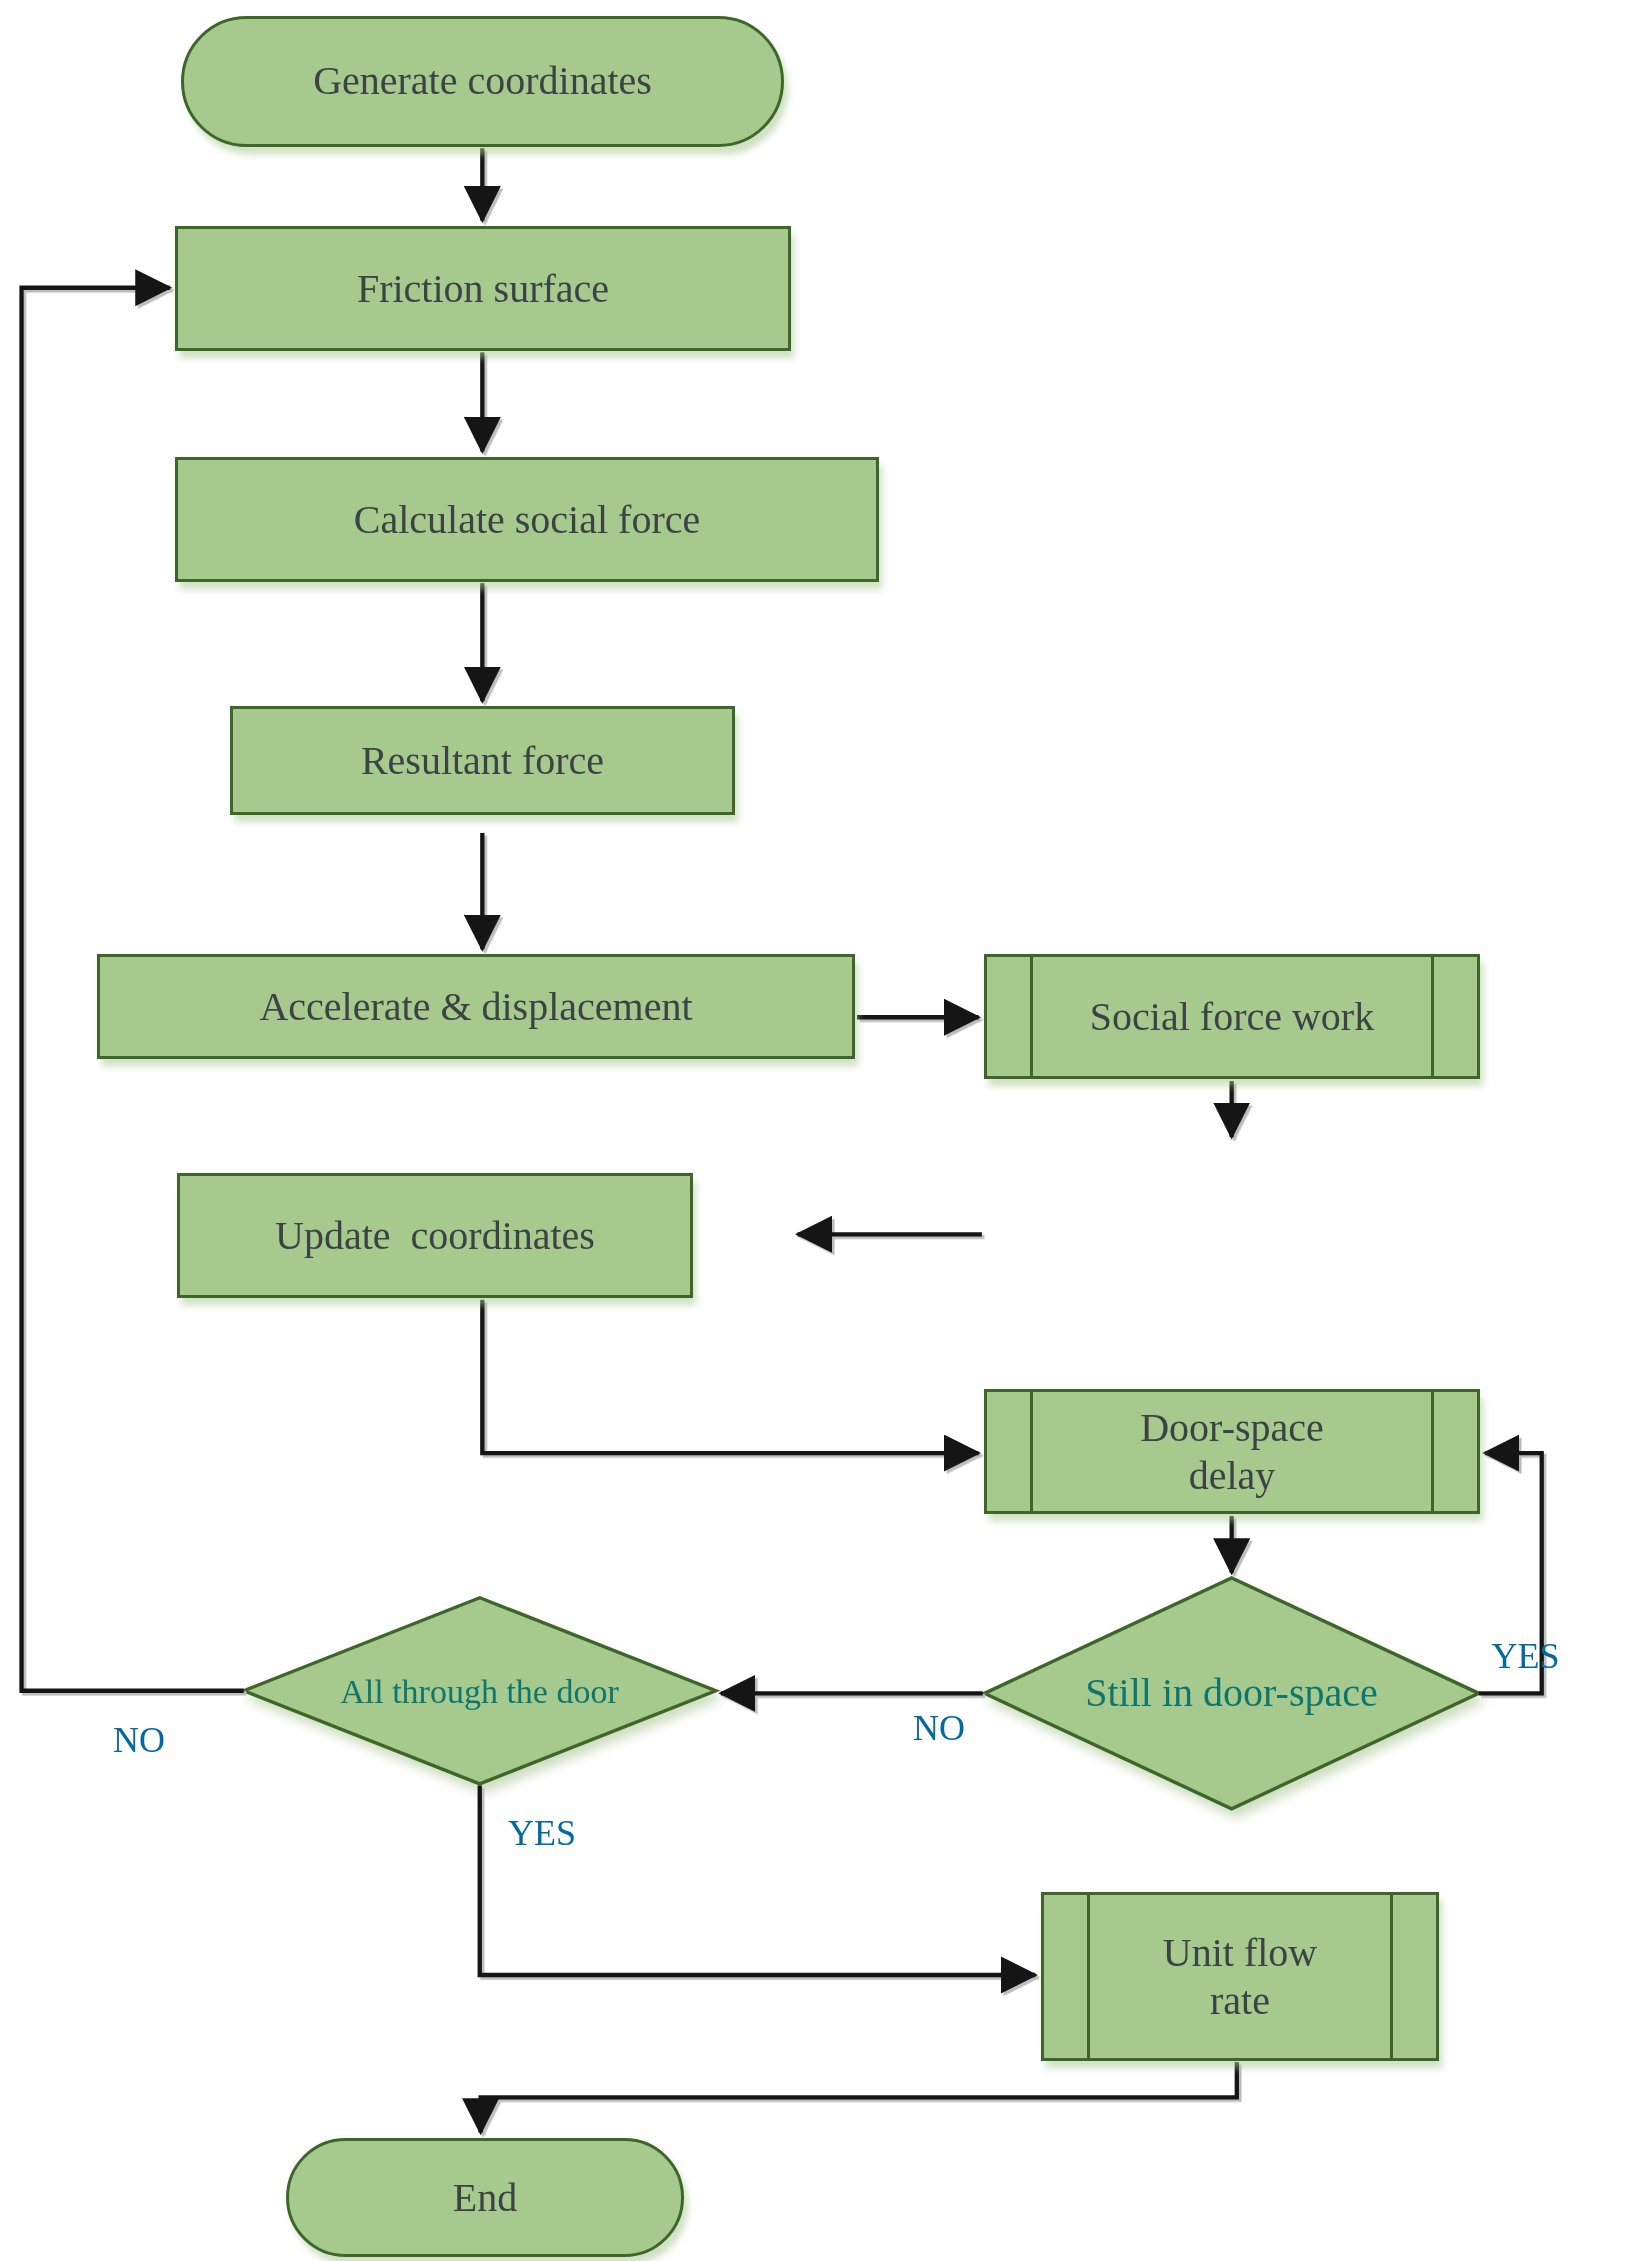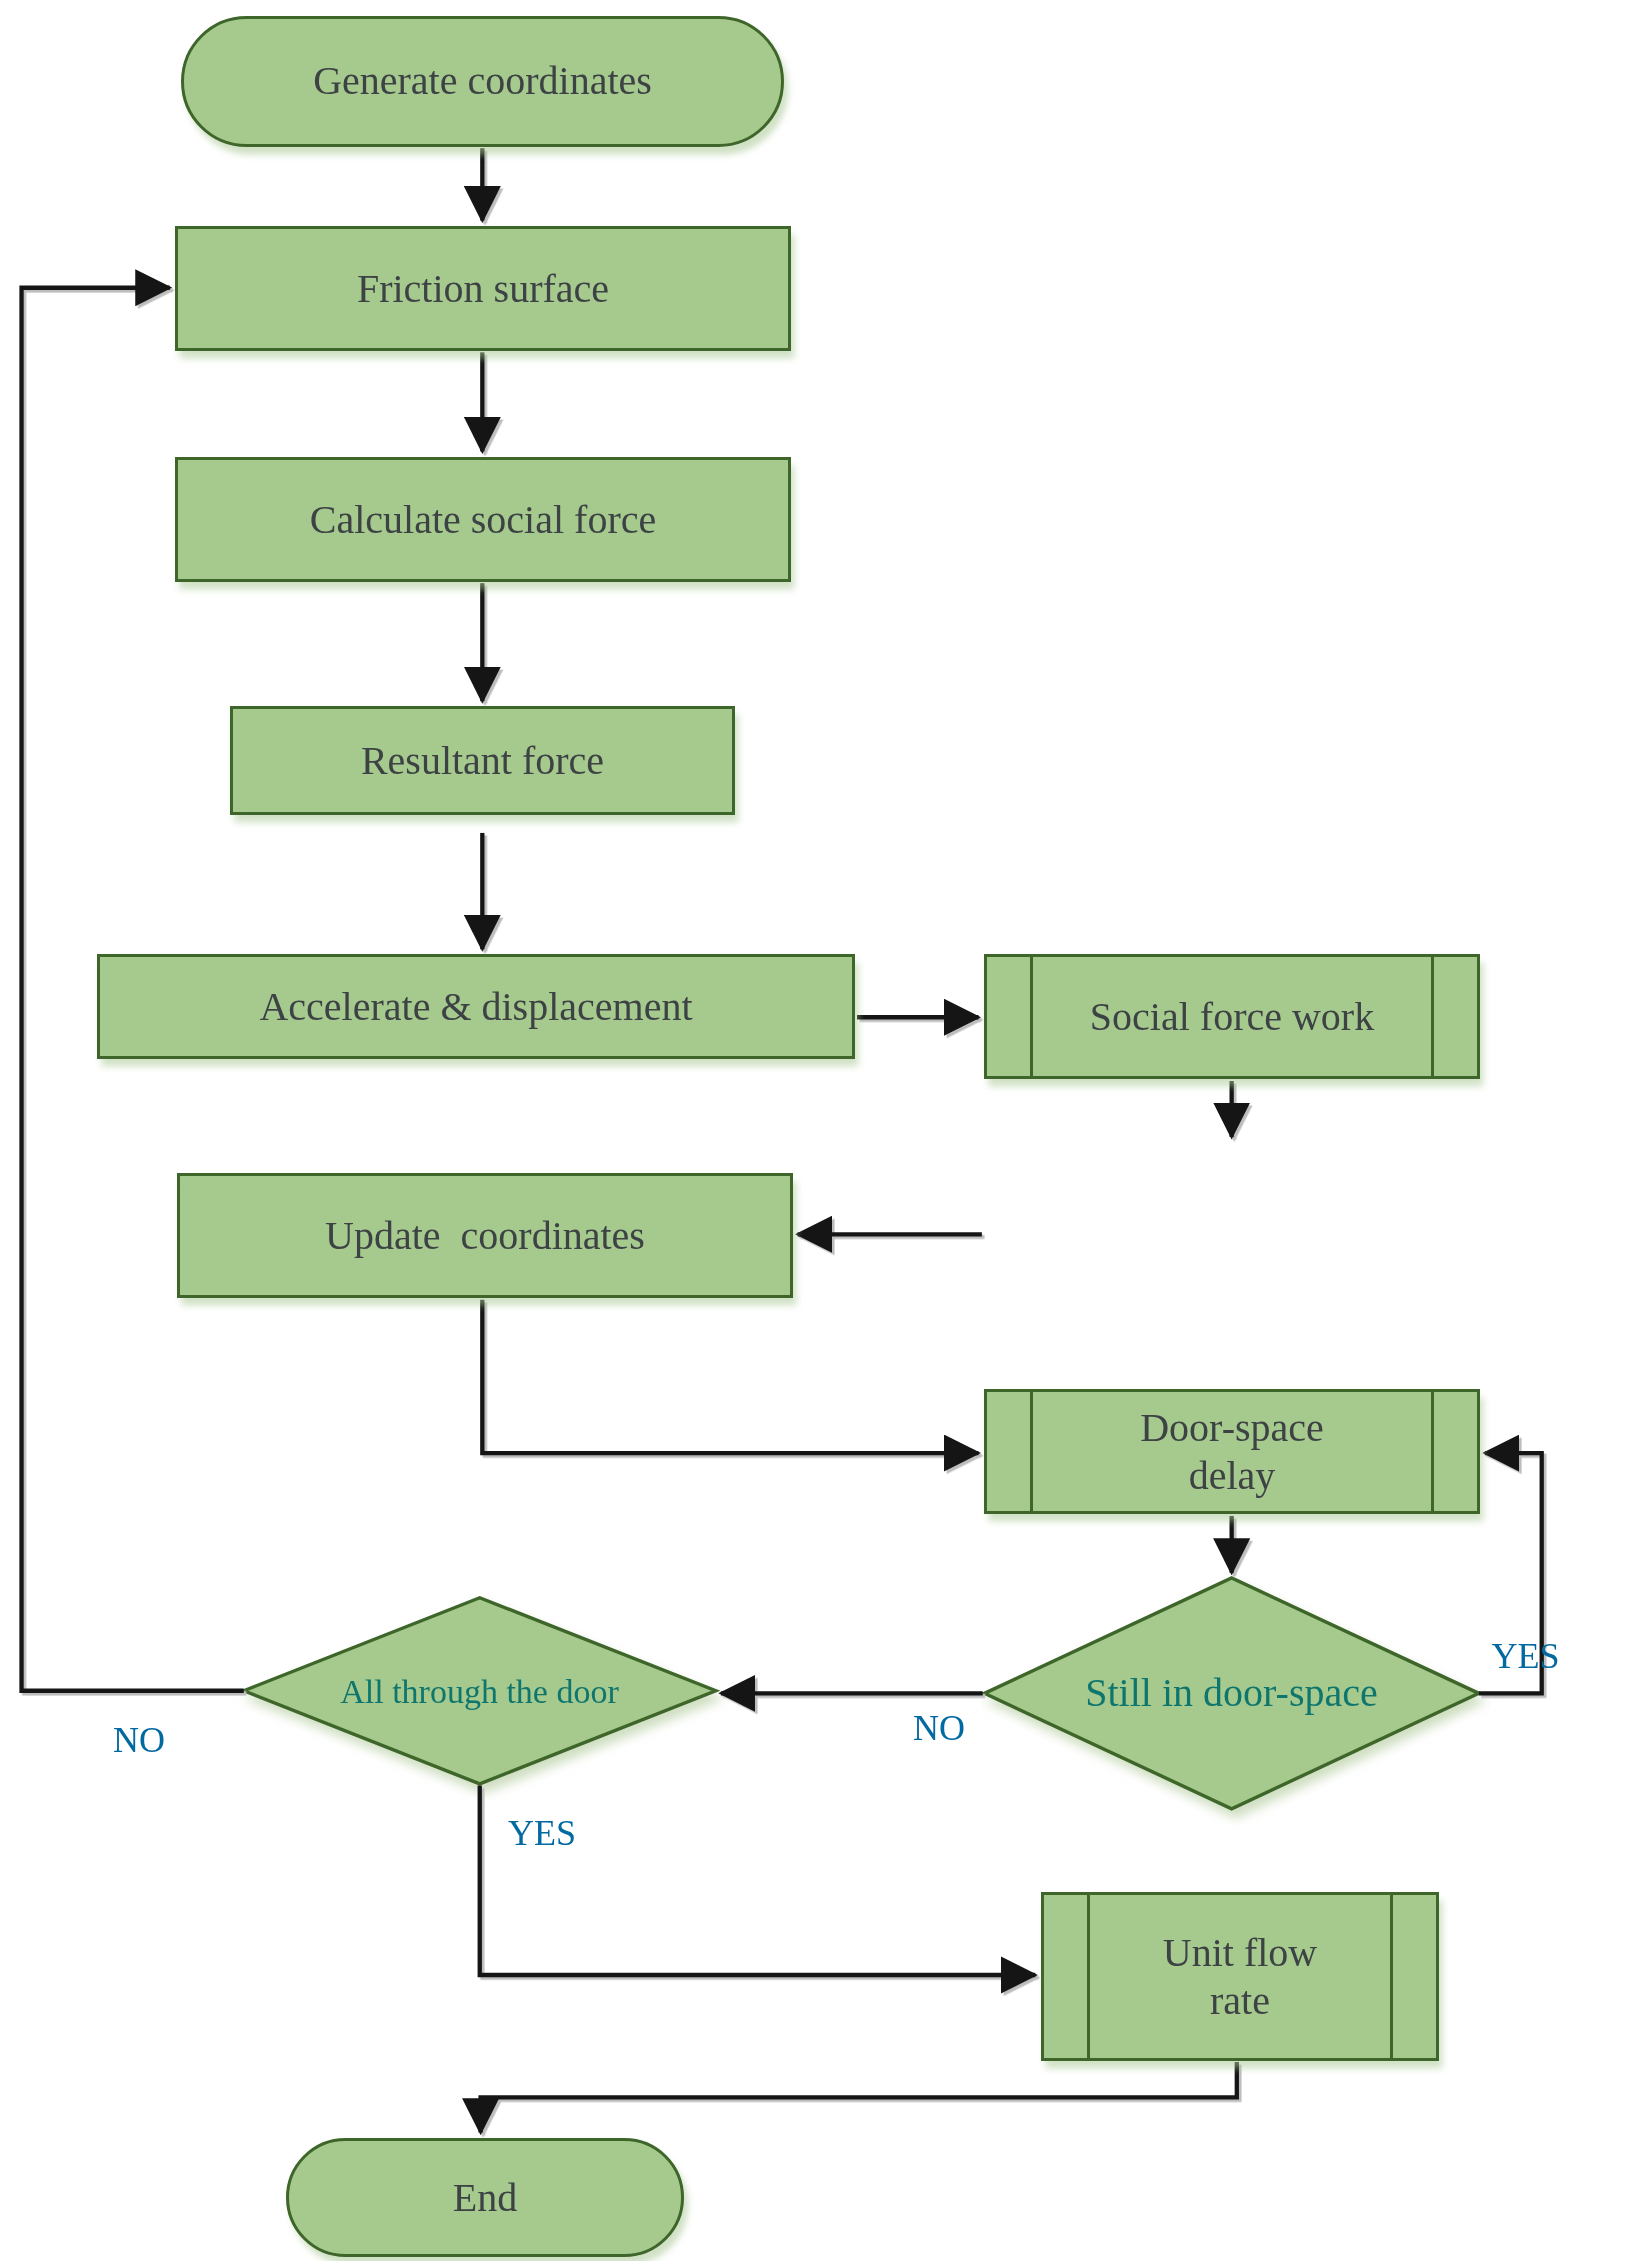--- a/index.html
+++ b/index.html
@@ -43,26 +43,26 @@
   .branch{
     position:absolute;
     color:#0369a1;
     font-size:36px;
     white-space:pre;
   }
 
   
   #n-start    {left:181px; top:15.5px;   width:603px; height:131px;}
   #n-friction {left:175px; top:226px;  width:616px; height:125px;}
-  #n-calc     {left:175px; top:457px;  width:616px; height:125px;}
+  #n-calc     {left:175px; top:457px;  width:704px; height:125px;}
   #n-result   {left:230px; top:706px;  width:505px; height:109px;}
   #n-accel    {left:97px; top:954px; width:758px; height:105px;}
   #n-sfw      {left:984px;top:954px; width:496px; height:125px;}
   #n-ssfw     {left:984px;top:1142px; width:496px; height:186px;}
-  #n-update   {left:177px; top:1173px; width:616px; height:125px;}
+  #n-update   {left:177px; top:1173px; width:516px; height:125px;}
   #n-dsd      {left:984px;top:1389px; width:496px; height:125px;}
   #n-unit     {left:1041px;top:1892px; width:398px; height:169px; font-size:40px;}
   #n-end      {left:286px; top:2138px; width:398px; height:119px;}
 
   #lbl-diamond-right{left:999px;top:1664px;width:465px;height:57px;font-size:40px;}
   #lbl-diamond-left {left:254px; top:1668px;width:451px;height:48px;font-size:34px;}
 
   #lbl-yes-right{left:1478px;top:1635px;width:95px;text-align:center;}
   #lbl-no-right {left:896px;top:1707px;width:86px;text-align:center;}
   #lbl-no-left  {left:96px; top:1719px;width:86px;text-align:center;}

